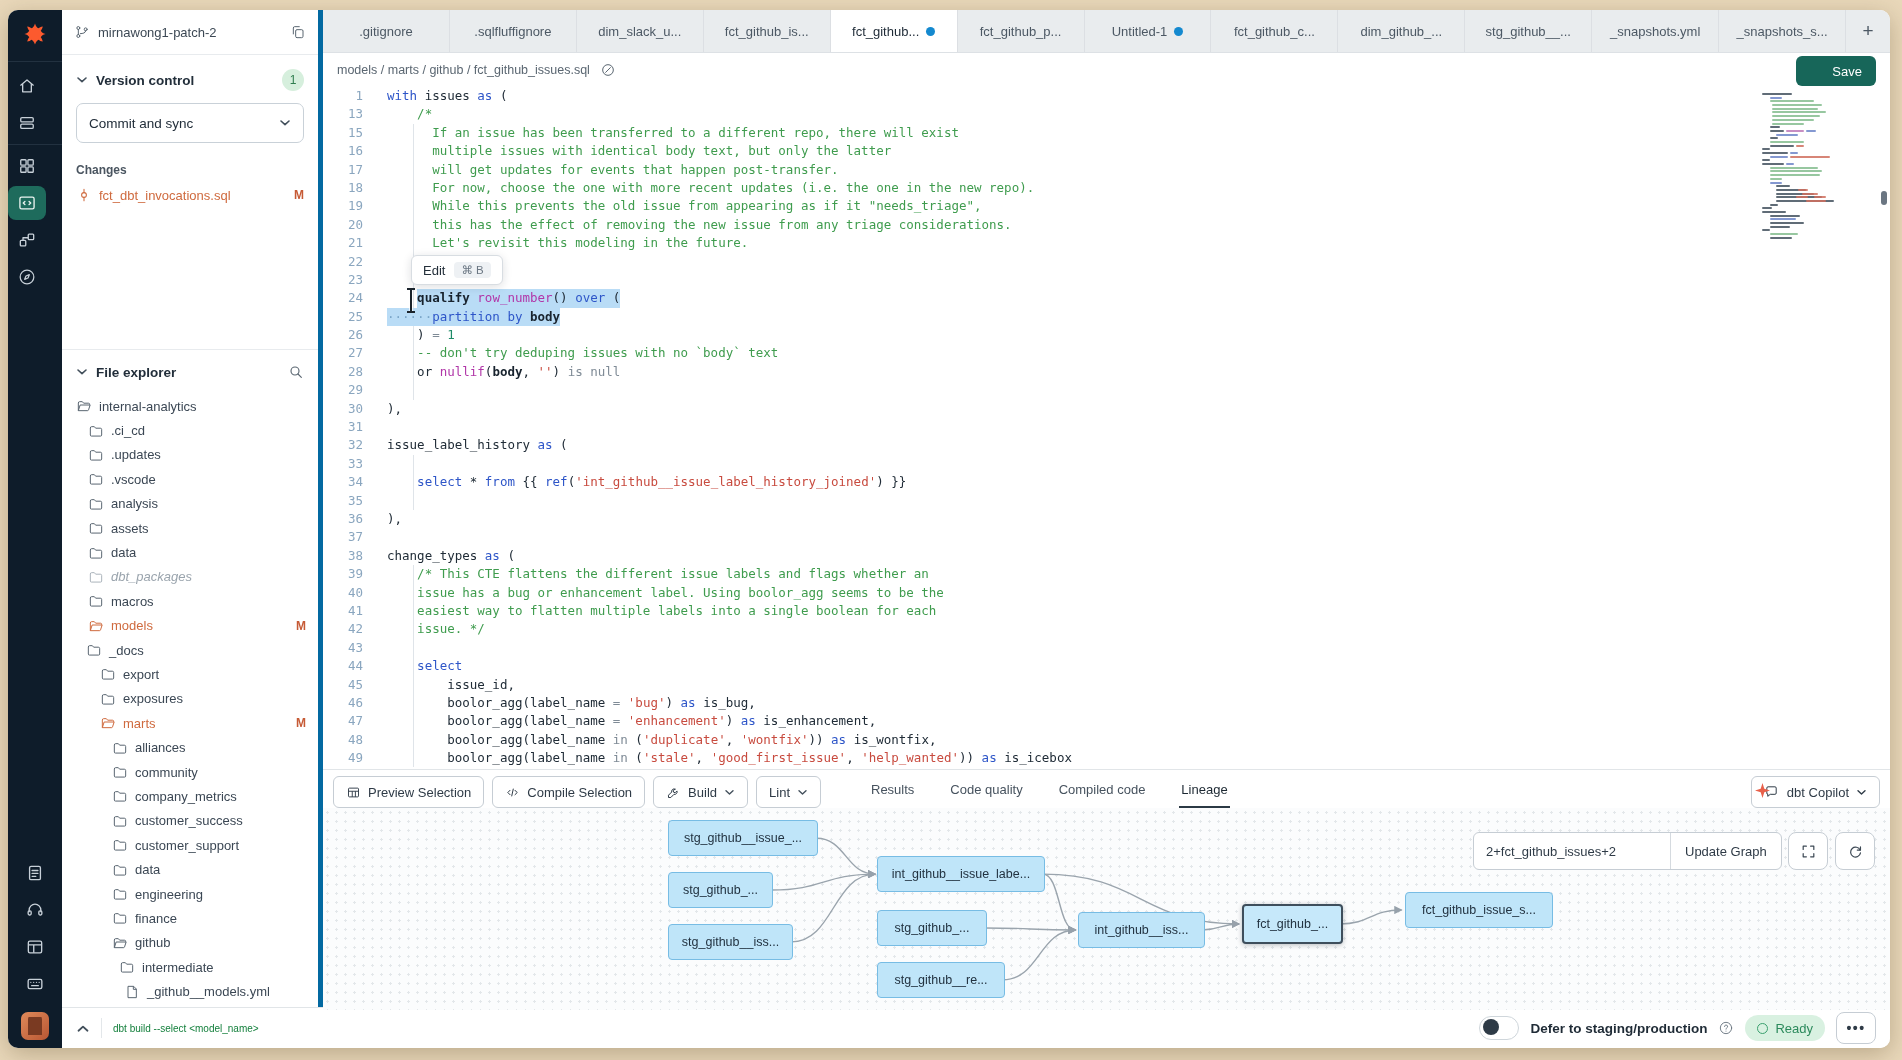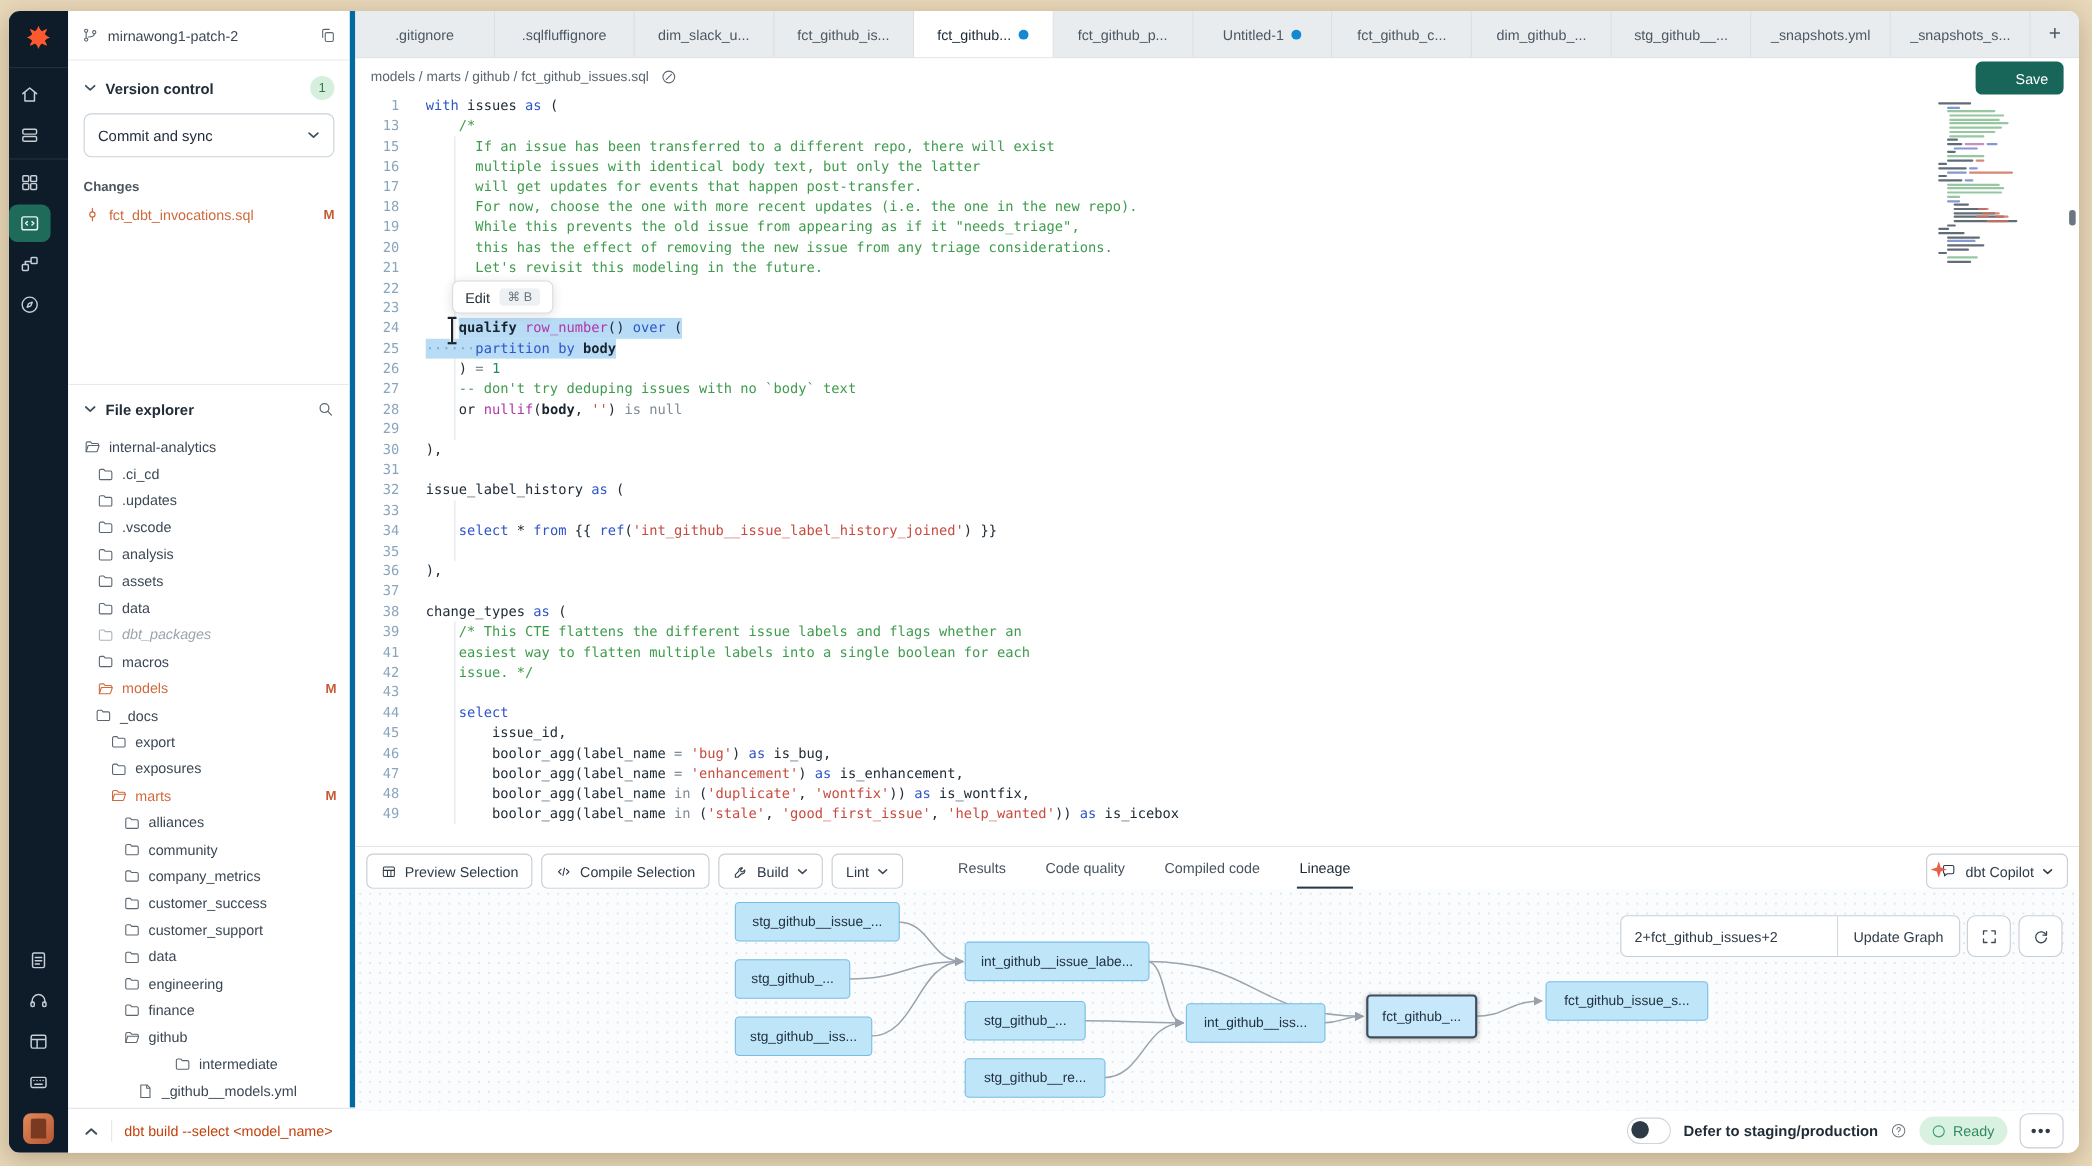--- a/index.html
+++ b/index.html
@@ -95,21 +95,21 @@
   .selector{position:absolute;top:24px;left:1150px;display:flex;height:38px;box-sizing:border-box;border:1px solid #c6cdd4;border-radius:6px;background:#fff;overflow:hidden;z-index:3}
   .sel-input{width:172px;display:flex;align-items:center;padding:0 12px;font-size:13px;color:#2f3b47;border-right:1px solid #d5dadf;white-space:nowrap}
   .sel-btn{padding:0 14px;display:flex;align-items:center;font-size:13px;color:#2f3b47;white-space:nowrap}
   .iconbtn{position:absolute;top:24px;width:40px;height:38px;box-sizing:border-box;border:1px solid #c6cdd4;border-radius:8px;background:#fff;display:flex;align-items:center;justify-content:center;color:#3c4854;z-index:3}
   .iconbtn svg{width:17px;height:17px}
   
   .statusbar{height:40px;flex:none;border-top:1px solid #e1e5e8;display:flex;align-items:center;background:#fff;padding:0 14px;gap:11px}
   .sb-chev{width:14px;height:9px;color:#43505c}
   .sb-chev svg{width:14px;height:9px;display:block}
   .sb-vline{width:1px;height:20px;background:#e3e7ea}
-  .cmd-text{flex:1;font-size:13px;color:#c2410c;white-space:nowrap;overflow:hidden}
+  .cmd-text{flex:1;font-size:10px;color:#15803d;white-space:nowrap;overflow:hidden}
   .switch{width:38px;height:22px;border:1px solid #cfd6db;border-radius:12px;background:#fff;position:relative;flex:none}
   .knob{position:absolute;left:3px;top:2px;width:16px;height:16px;border-radius:50%;background:#2e3b47}
   .defer-label{font-size:13.5px;font-weight:bold;color:#1f2b36;white-space:nowrap}
   .help{width:16px;height:16px;color:#6a7681}
   .help svg{width:16px;height:16px;display:block}
   .ready-pill{height:26px;border-radius:13px;background:#d9f1e1;color:#2c8a5c;display:flex;align-items:center;gap:7px;padding:0 12px;font-size:13px;white-space:nowrap}
   .ready-ring{width:11px;height:11px;border:1.6px solid #3aa06e;border-radius:50%;box-sizing:border-box}
   .more-btn{width:38px;height:30px;border:1px solid #c6cdd4;border-radius:8px;background:#fff;display:flex;align-items:center;justify-content:center;color:#2f3b47;font-size:14px;letter-spacing:1.5px;font-weight:bold}
 </style>
 </head>
@@ -446,21 +446,21 @@
             </div>
             <div class="tree-row" style="padding-left: 50px;">
               <span class="t-icon">
                 <svg viewBox="0 0 24 24" fill="none" stroke="currentColor" stroke-width="1.5" stroke-linejoin="round">
                   <path d="M3.5 19V7.5a2 2 0 0 1 2-2h4l2 2.3h7.2a1.8 1.8 0 0 1 1.8 1.8v.9"></path>
                   <path d="M3.5 19l2.7-8.5h15l-2.4 7.3a1.7 1.7 0 0 1-1.6 1.2z"></path>
                 </svg>
               </span>
               <span>github</span>
             </div>
-            <div class="tree-row" style="padding-left: 96px;">
+            <div class="tree-row" style="padding-left: 57px;">
               <span class="t-icon">
                 <svg viewBox="0 0 24 24" fill="none" stroke="currentColor" stroke-width="1.5" stroke-linejoin="round">
                   <path d="M3.5 7.5a2 2 0 0 1 2-2h4l2 2.3h7a2 2 0 0 1 2 2v8.2a1.6 1.6 0 0 1-1.6 1.6H5.1a1.6 1.6 0 0 1-1.6-1.6z"></path>
                 </svg>
               </span>
               <span>intermediate</span>
             </div>
             <div class="tree-row" style="padding-left: 62px;">
               <span class="t-icon">
                 <svg viewBox="0 0 24 24" fill="none" stroke="currentColor" stroke-width="1.5" stroke-linejoin="round">
@@ -639,20 +639,24 @@
                 <div class="gutter">37</div>
                 <div class="code"></div>
               </div>
               <div class="code-row">
                 <div class="gutter">38</div>
                 <div class="code"><span class="seg pl">change_types </span><span class="seg kw">as</span><span class="seg pl"> (</span></div>
               </div>
               <div class="code-row">
                 <div class="gutter">39</div>
                 <div class="code guide"><span class="seg cm">    /* This CTE flattens the different issue labels and flags whether an</span></div>
+              </div>
+              <div class="code-row">
+                <div class="gutter">40</div>
+                <div class="code guide"><span class="seg cm">    issue has a bug or enhancement label. Using boolor_agg seems to be the</span></div>
               </div>
               <div class="code-row">
                 <div class="gutter">41</div>
                 <div class="code guide"><span class="seg cm">    easiest way to flatten multiple labels into a single boolean for each</span></div>
               </div>
               <div class="code-row">
                 <div class="gutter">42</div>
                 <div class="code guide"><span class="seg cm">    issue. */</span></div>
               </div>
               <div class="code-row">

